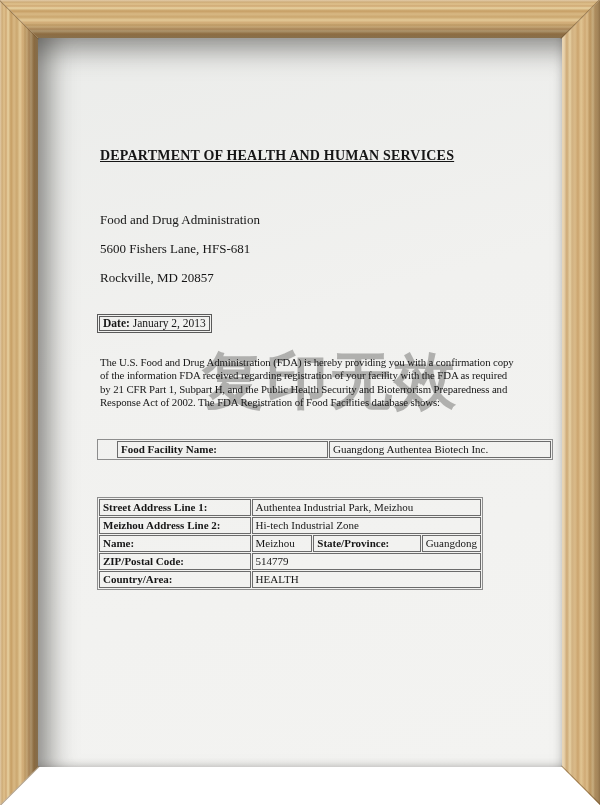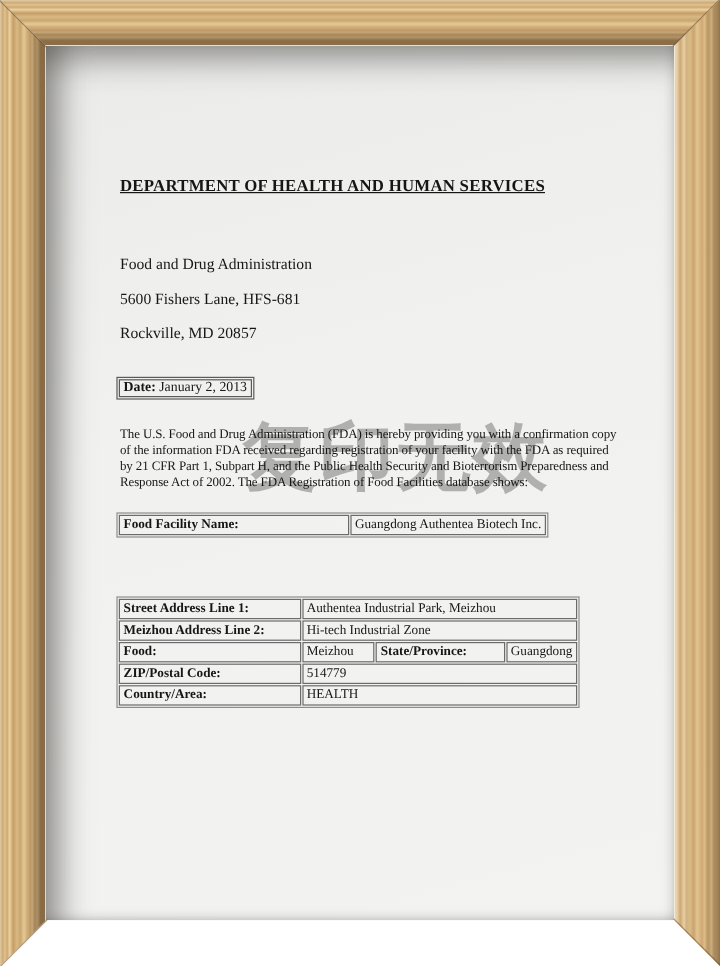--- a/index.html
+++ b/index.html
@@ -79,21 +79,21 @@
   .date-box b{font-weight:bold;font-family:Liberation Serif, serif;}
   .body-par{
     position:absolute;left:100px;top:356px;width:416px;
     font-size:10.8px;line-height:13.3px;letter-spacing:-.1px;text-align:left;
   }
   table.fda{
     position:absolute;left:97px;border-collapse:separate;border-spacing:1px;
     border:1px solid #8d8d8d;background:transparent;
     font-size:11px;color:#161616;
   }
-  table.fda.t1{top:427px;width:360px;}
+  table.fda.t1{top:439px;width:456px;padding-left:18px;}
   table.fda.t2{top:497px;width:386px;}
   table.fda td{
     border:1px solid #6b6b6b;padding:1px 3px 2px 3px;line-height:12px;
     white-space:nowrap;overflow:hidden;
   }
   td.lbl{font-weight:bold;}
 </style>
 </head>
 <body>
 
@@ -140,21 +140,21 @@
       <tbody>
           <tr>
         <td class="lbl">Street Address Line 1:</td>
         <td colspan="3">Authentea Industrial Park, Meizhou</td>
       </tr>
       <tr>
         <td class="lbl">Meizhou Address Line 2:</td>
         <td colspan="3">Hi-tech Industrial Zone</td>
       </tr>
       <tr>
-        <td class="lbl">Food:</td>
+        <td class="lbl">Name:</td>
         <td>Meizhou</td>
         <td class="lbl">State/Province:</td>
         <td>Guangdong</td>
       </tr>
       <tr>
         <td class="lbl">ZIP/Postal Code:</td>
         <td colspan="3">514779</td>
       </tr>
       <tr>
         <td class="lbl">Country/Area:</td>

